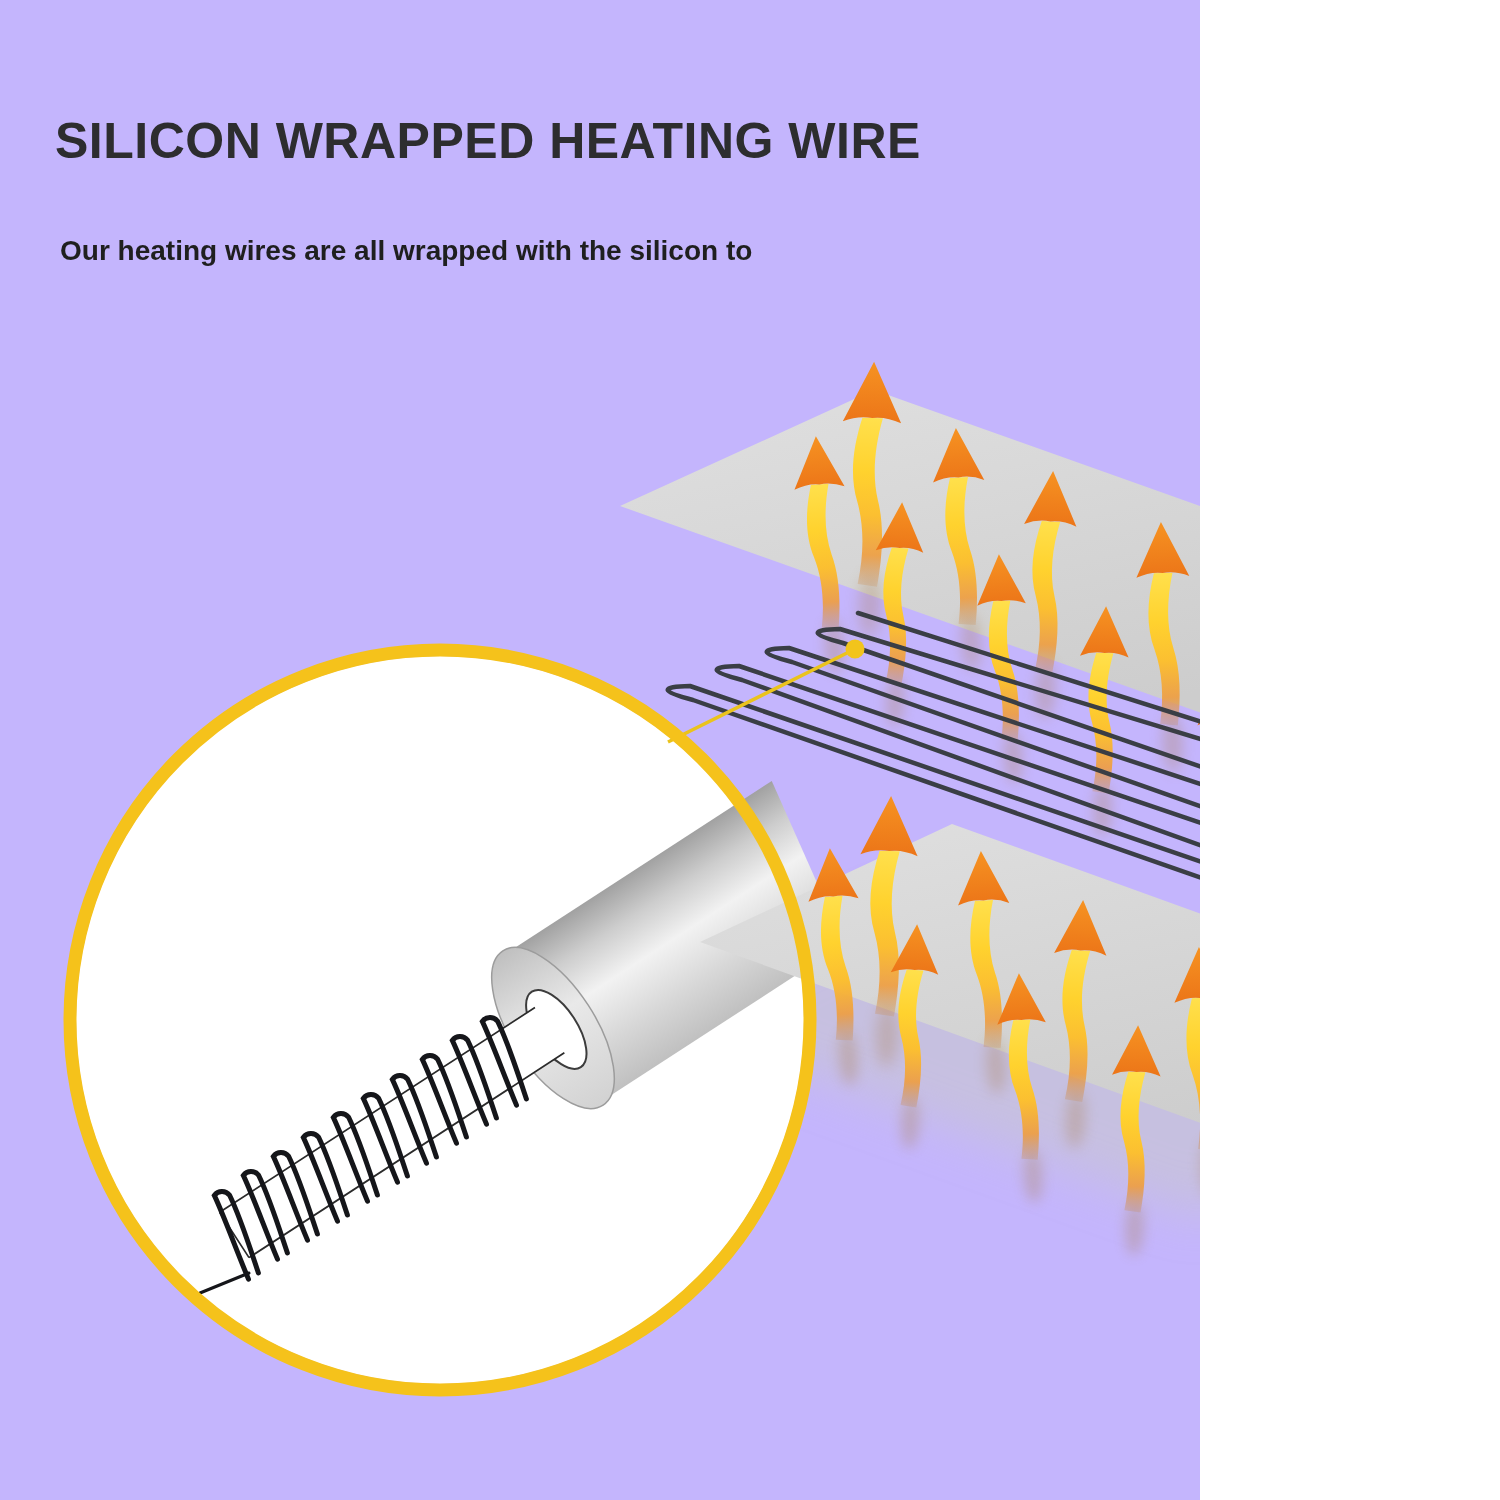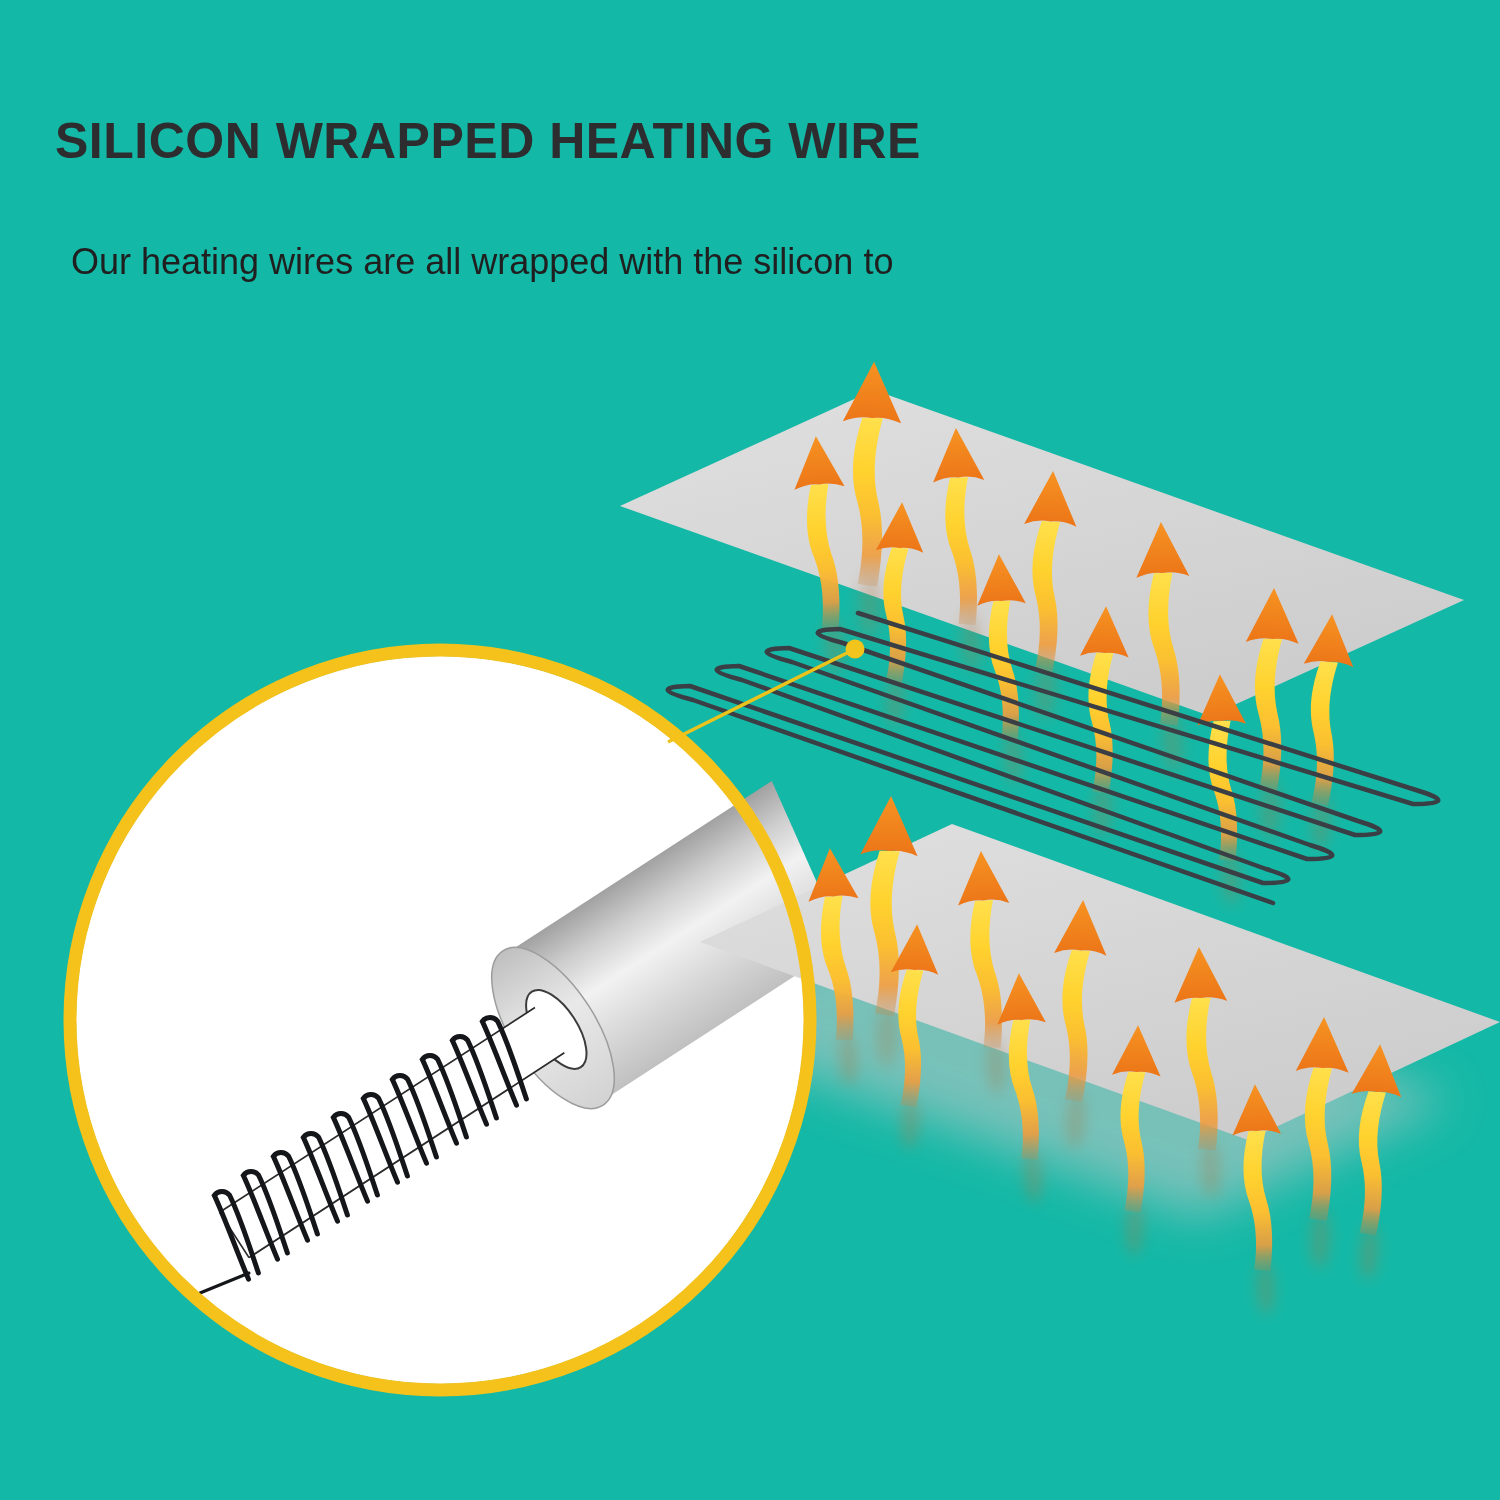--- a/index.html
+++ b/index.html
@@ -1,26 +1,26 @@
 <!DOCTYPE html>
 <html><head>
 <meta charset="utf-8">
 <style>
   html,body{margin:0;padding:0;background:#fff;}
   .stage{
-    position:relative;width:1500px;height:1500px;background:#14b8a6;overflow:hidden;
+    position:relative;width:1200px;height:1500px;background:#c4b5fd;overflow:hidden;
     font-family:"Liberation Sans", sans-serif;
   }
   .title{
     position:absolute;left:55px;top:112px;margin:0;
     font-size:50px;font-weight:bold;color:#2d2d2f;letter-spacing:0.5px;
   }
   .desc{
-    position:absolute;left:55px;top:218px;margin:16px;
-    font-size:36px;line-height:55px;color:#1f1f1f;font-weight:400;
+    position:absolute;left:55px;top:218px;margin:5px;
+    font-size:28px;line-height:55px;color:#1f1f1f;font-weight:700;
   }
   .diagram-svg{position:absolute;left:0;top:0;}
 </style>
 </head>
 <body>
 
 <div class="stage">
 
   <h1 class="title">SILICON WRAPPED HEATING WIRE</h1>
 

